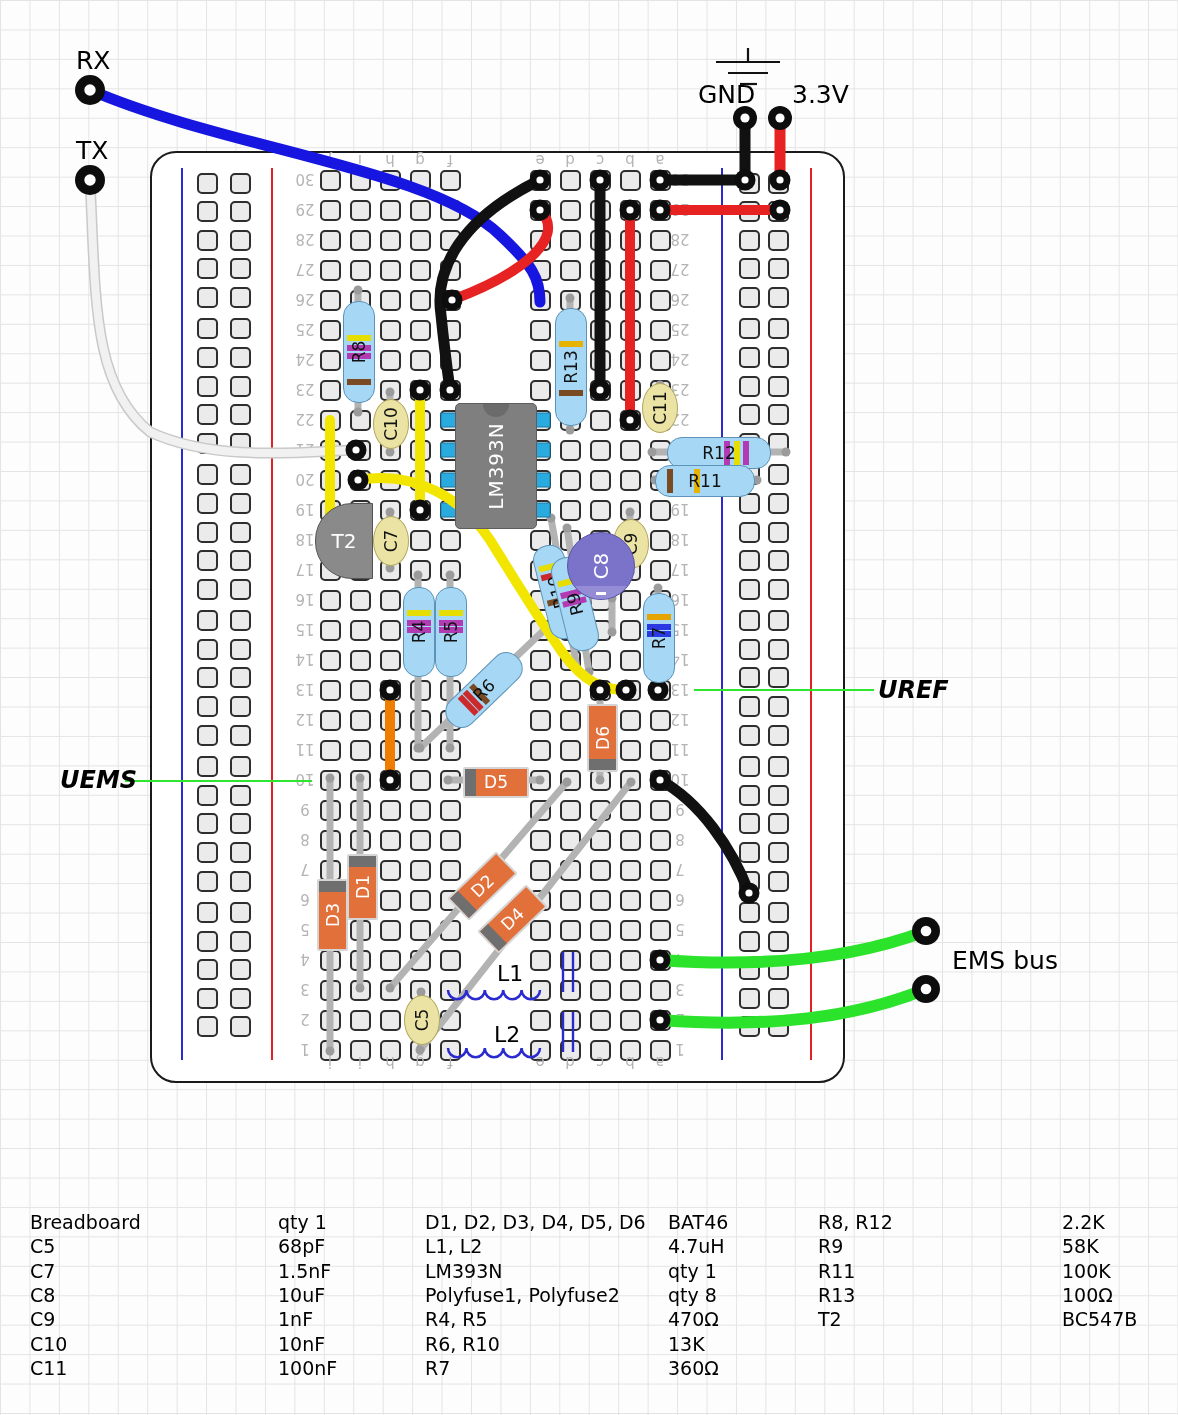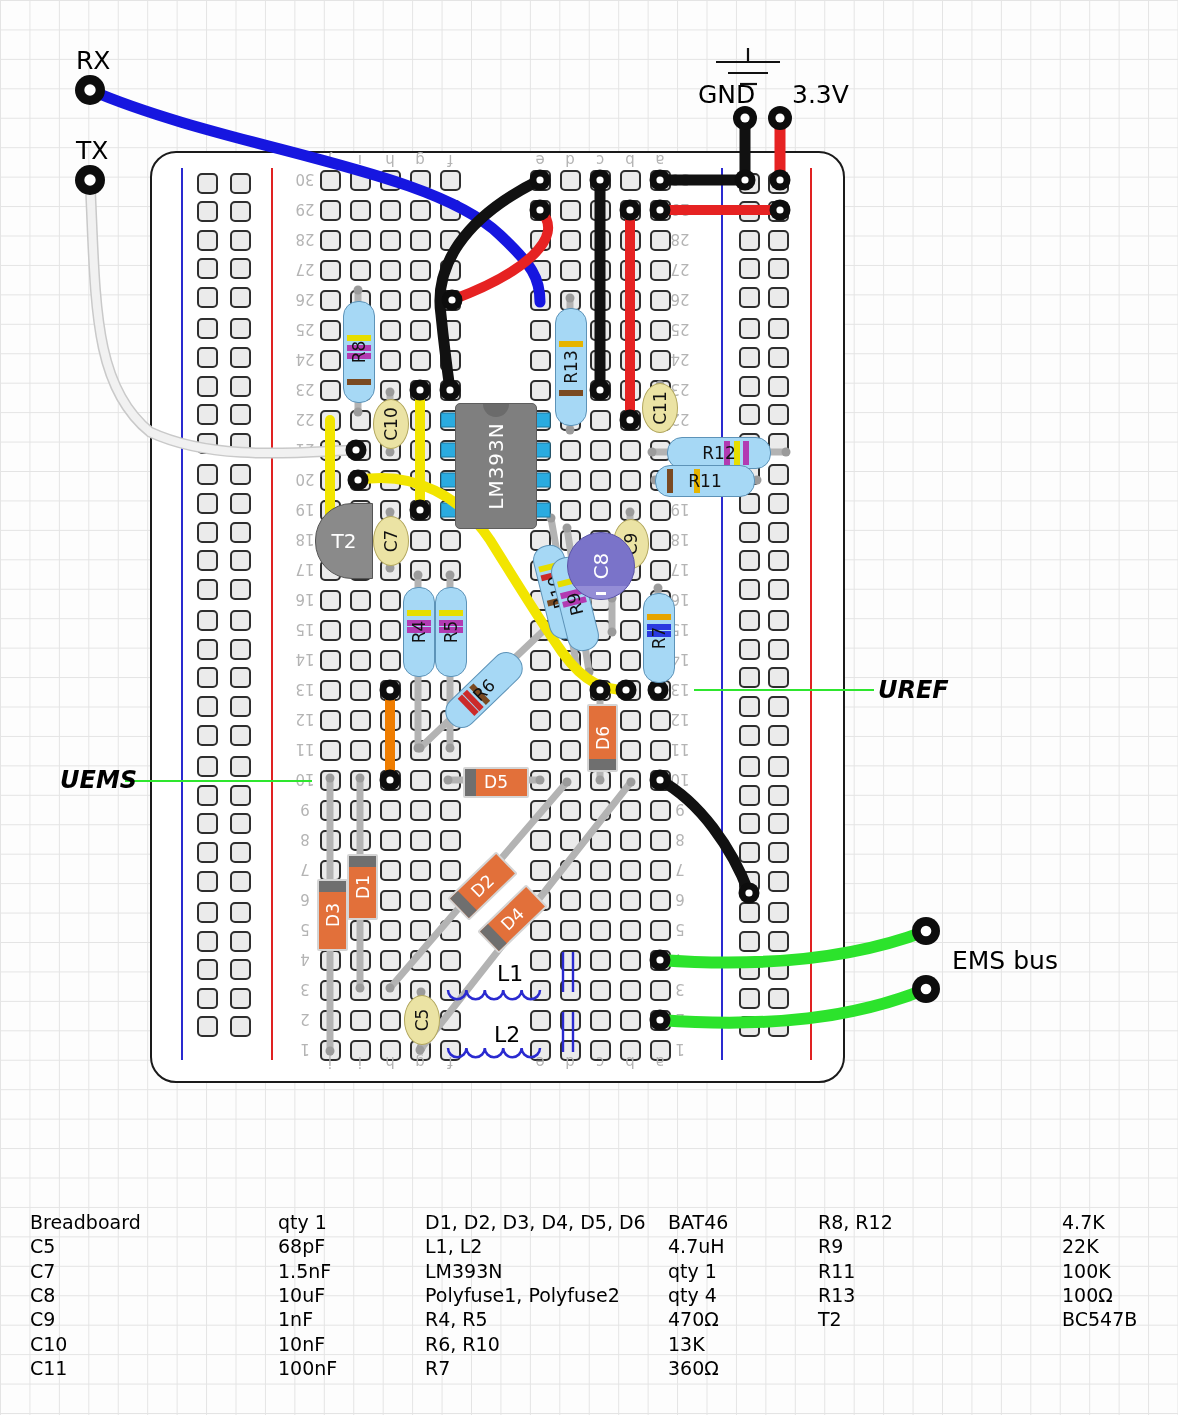--- a/index.html
+++ b/index.html
@@ -852,37 +852,37 @@
   <div class="anno pin-label" style="left:952px;top:946px;">EMS bus</div>
   <div class="anno net-label" style="left:60px;top:766px;">UEMS</div>
   <div class="anno net-label" style="left:878px;top:676px;">UREF</div>
 
   <div class="bom" id="bom">
       <span style="left: 30px; top: 1210px;">Breadboard</span>
       <span style="left: 278px; top: 1210px;">qty 1</span>
       <span style="left: 425px; top: 1210px;">D1, D2, D3, D4, D5, D6</span>
       <span style="left: 668px; top: 1210px;">BAT46</span>
       <span style="left: 818px; top: 1210px;">R8, R12</span>
-      <span style="left: 1062px; top: 1210px;">4.7K</span>
+      <span style="left: 1062px; top: 1210px;">2.2K</span>
       <span style="left: 30px; top: 1234.3px;">C5</span>
       <span style="left: 278px; top: 1234.3px;">68pF</span>
       <span style="left: 425px; top: 1234.3px;">L1, L2</span>
       <span style="left: 668px; top: 1234.3px;">4.7uH</span>
       <span style="left: 818px; top: 1234.3px;">R9</span>
-      <span style="left: 1062px; top: 1234.3px;">22K</span>
+      <span style="left: 1062px; top: 1234.3px;">58K</span>
       <span style="left: 30px; top: 1258.6px;">C7</span>
       <span style="left: 278px; top: 1258.6px;">1.5nF</span>
       <span style="left: 425px; top: 1258.6px;">LM393N</span>
       <span style="left: 668px; top: 1258.6px;">qty 1</span>
       <span style="left: 818px; top: 1258.6px;">R11</span>
       <span style="left: 1062px; top: 1258.6px;">100K</span>
       <span style="left: 30px; top: 1282.9px;">C8</span>
       <span style="left: 278px; top: 1282.9px;">10uF</span>
       <span style="left: 425px; top: 1282.9px;">Polyfuse1, Polyfuse2</span>
-      <span style="left: 668px; top: 1282.9px;">qty 4</span>
+      <span style="left: 668px; top: 1282.9px;">qty 8</span>
       <span style="left: 818px; top: 1282.9px;">R13</span>
       <span style="left: 1062px; top: 1282.9px;">100Ω</span>
       <span style="left: 30px; top: 1307.2px;">C9</span>
       <span style="left: 278px; top: 1307.2px;">1nF</span>
       <span style="left: 425px; top: 1307.2px;">R4, R5</span>
       <span style="left: 668px; top: 1307.2px;">470Ω</span>
       <span style="left: 818px; top: 1307.2px;">T2</span>
       <span style="left: 1062px; top: 1307.2px;">BC547B</span>
       <span style="left: 30px; top: 1331.5px;">C10</span>
       <span style="left: 278px; top: 1331.5px;">10nF</span>

